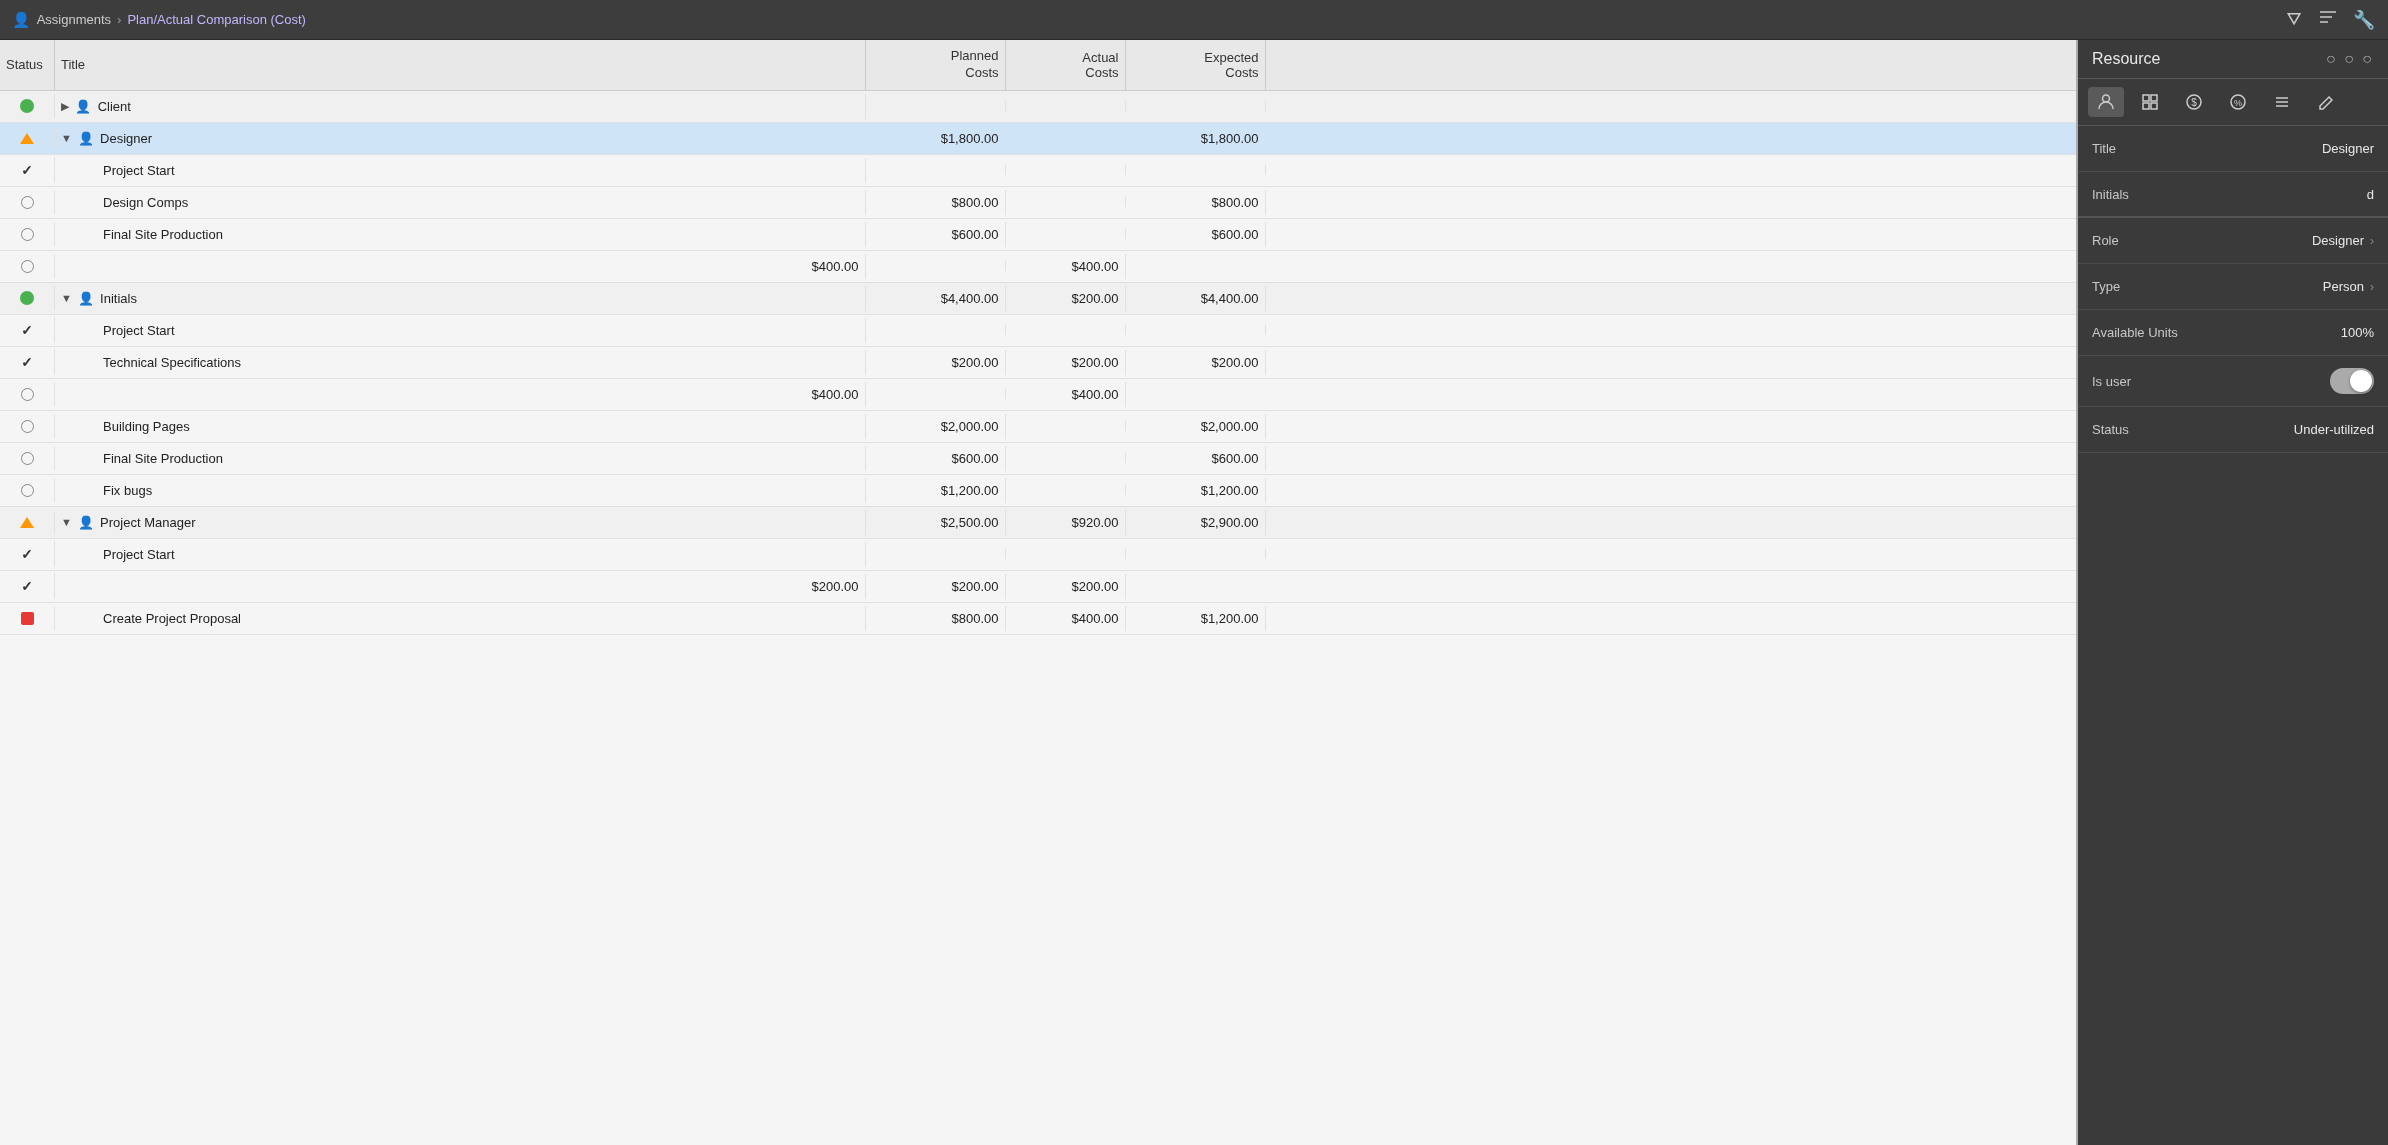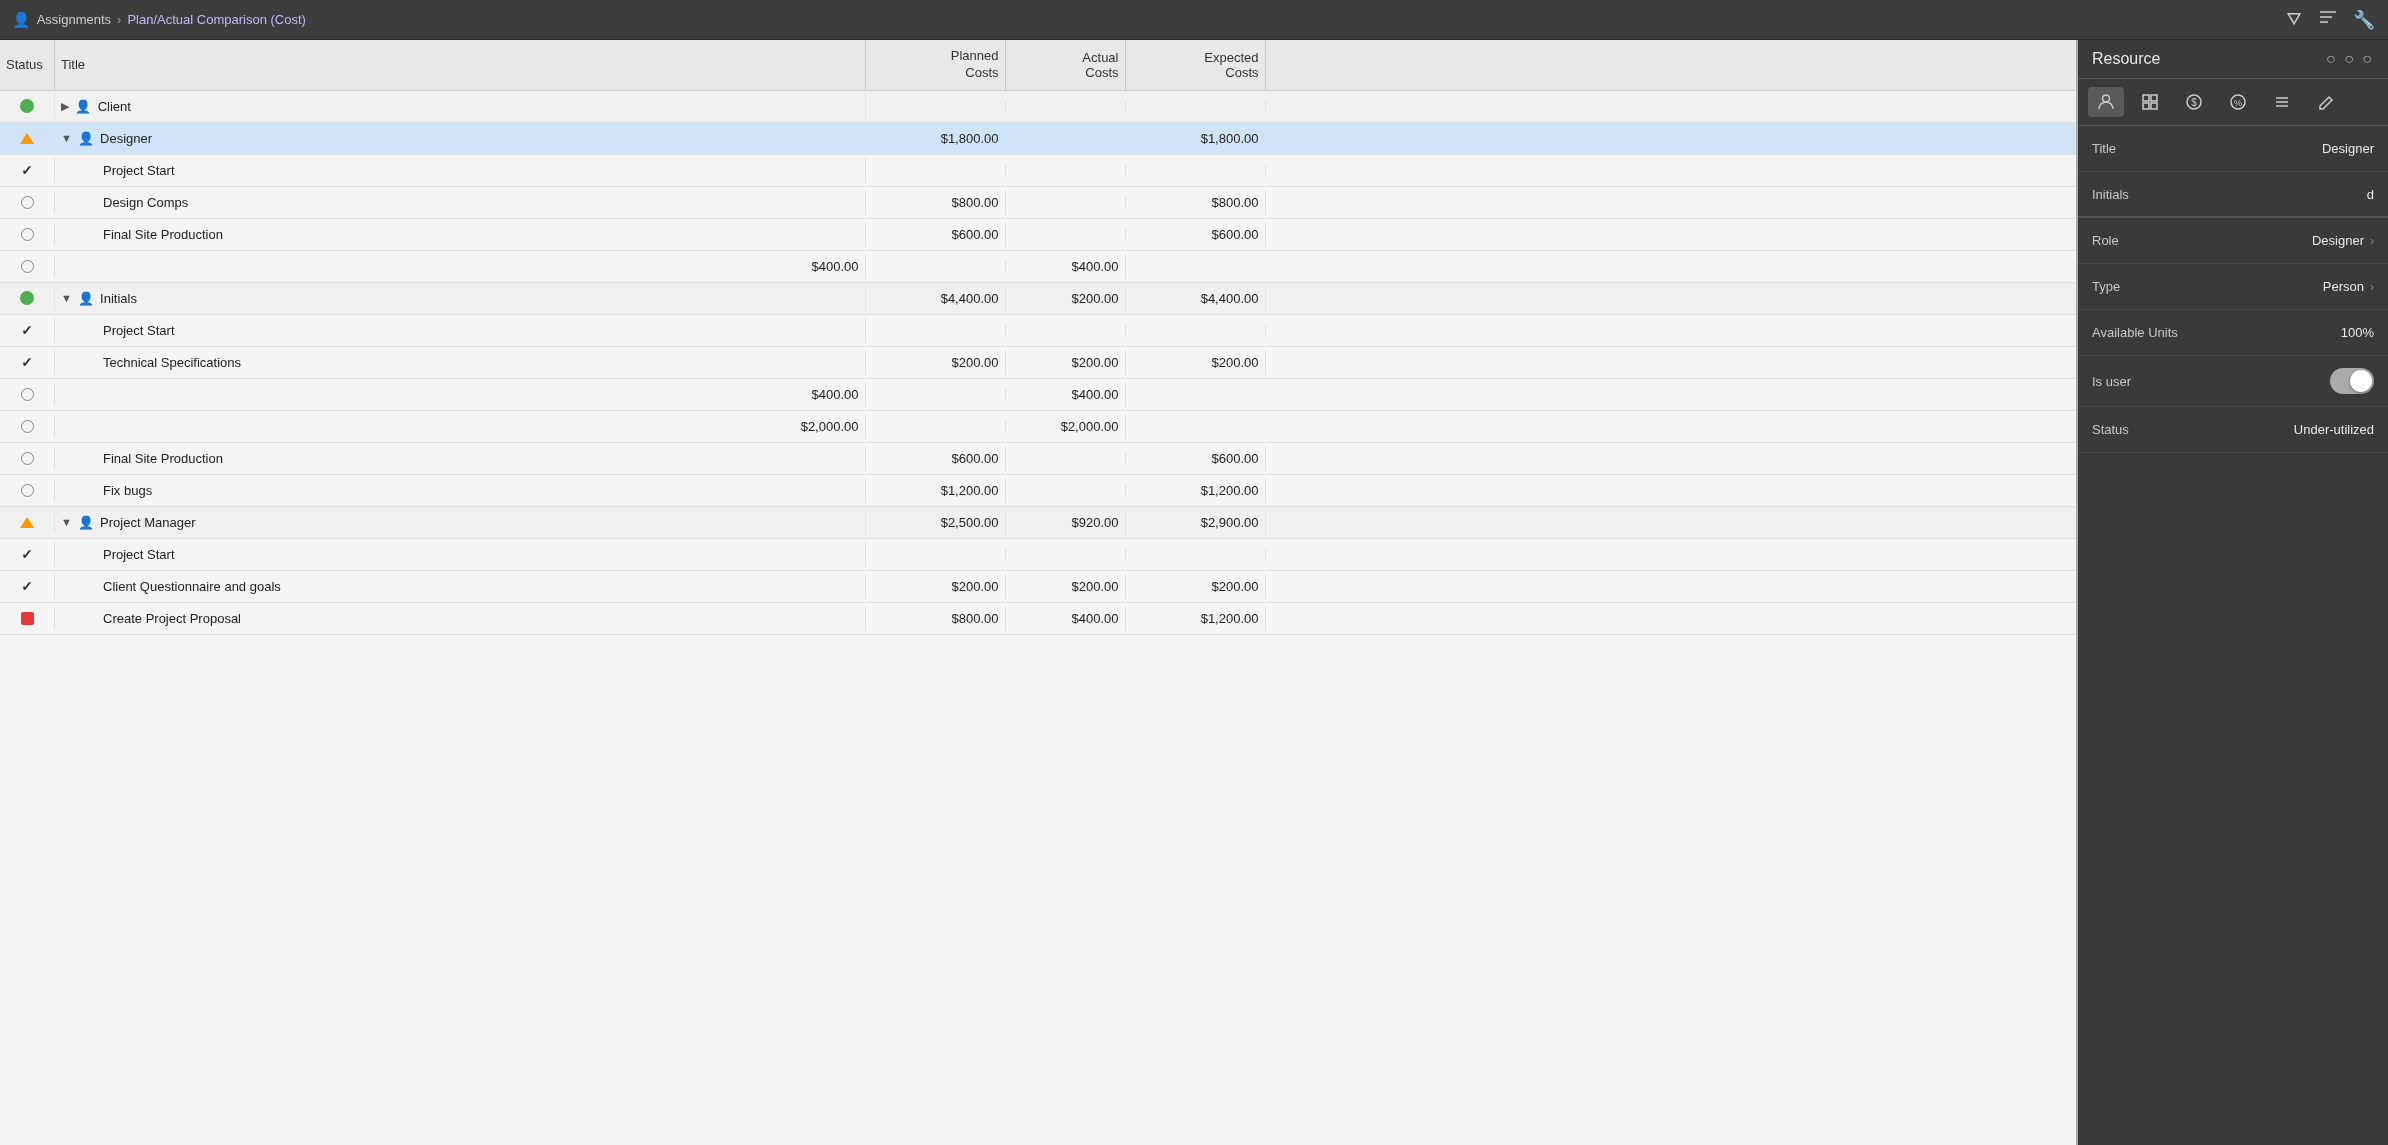--- a/index.html
+++ b/index.html
@@ -402,20 +402,24 @@
     </div>
     <div class="cell right">
       <span>$400.00</span>
     </div>
     <div class="cell"></div>
   </div>
         <div class="table-row">
     <div class="cell" style="justify-content:center;">
       <span class="status-circle"></span>
     </div>
+    <div class="cell title-cell" style="padding-left:48px">
+
+      <span>Building Pages</span>
+    </div>
     <div class="cell right">
       <span>$2,000.00</span>
     </div>
     <div class="cell right">
       <span></span>
     </div>
     <div class="cell right">
       <span>$2,000.00</span>
     </div>
     <div class="cell"></div>
@@ -493,24 +497,20 @@
       <span></span>
     </div>
     <div class="cell right">
       <span></span>
     </div>
     <div class="cell"></div>
   </div>
         <div class="table-row">
     <div class="cell" style="justify-content:center;">
       <span class="status-check">✓</span>
-    </div>
-    <div class="cell title-cell" style="padding-left:48px">
-
-      <span>Client Questionnaire and goals</span>
     </div>
     <div class="cell right">
       <span>$200.00</span>
     </div>
     <div class="cell right">
       <span>$200.00</span>
     </div>
     <div class="cell right">
       <span>$200.00</span>
     </div>

